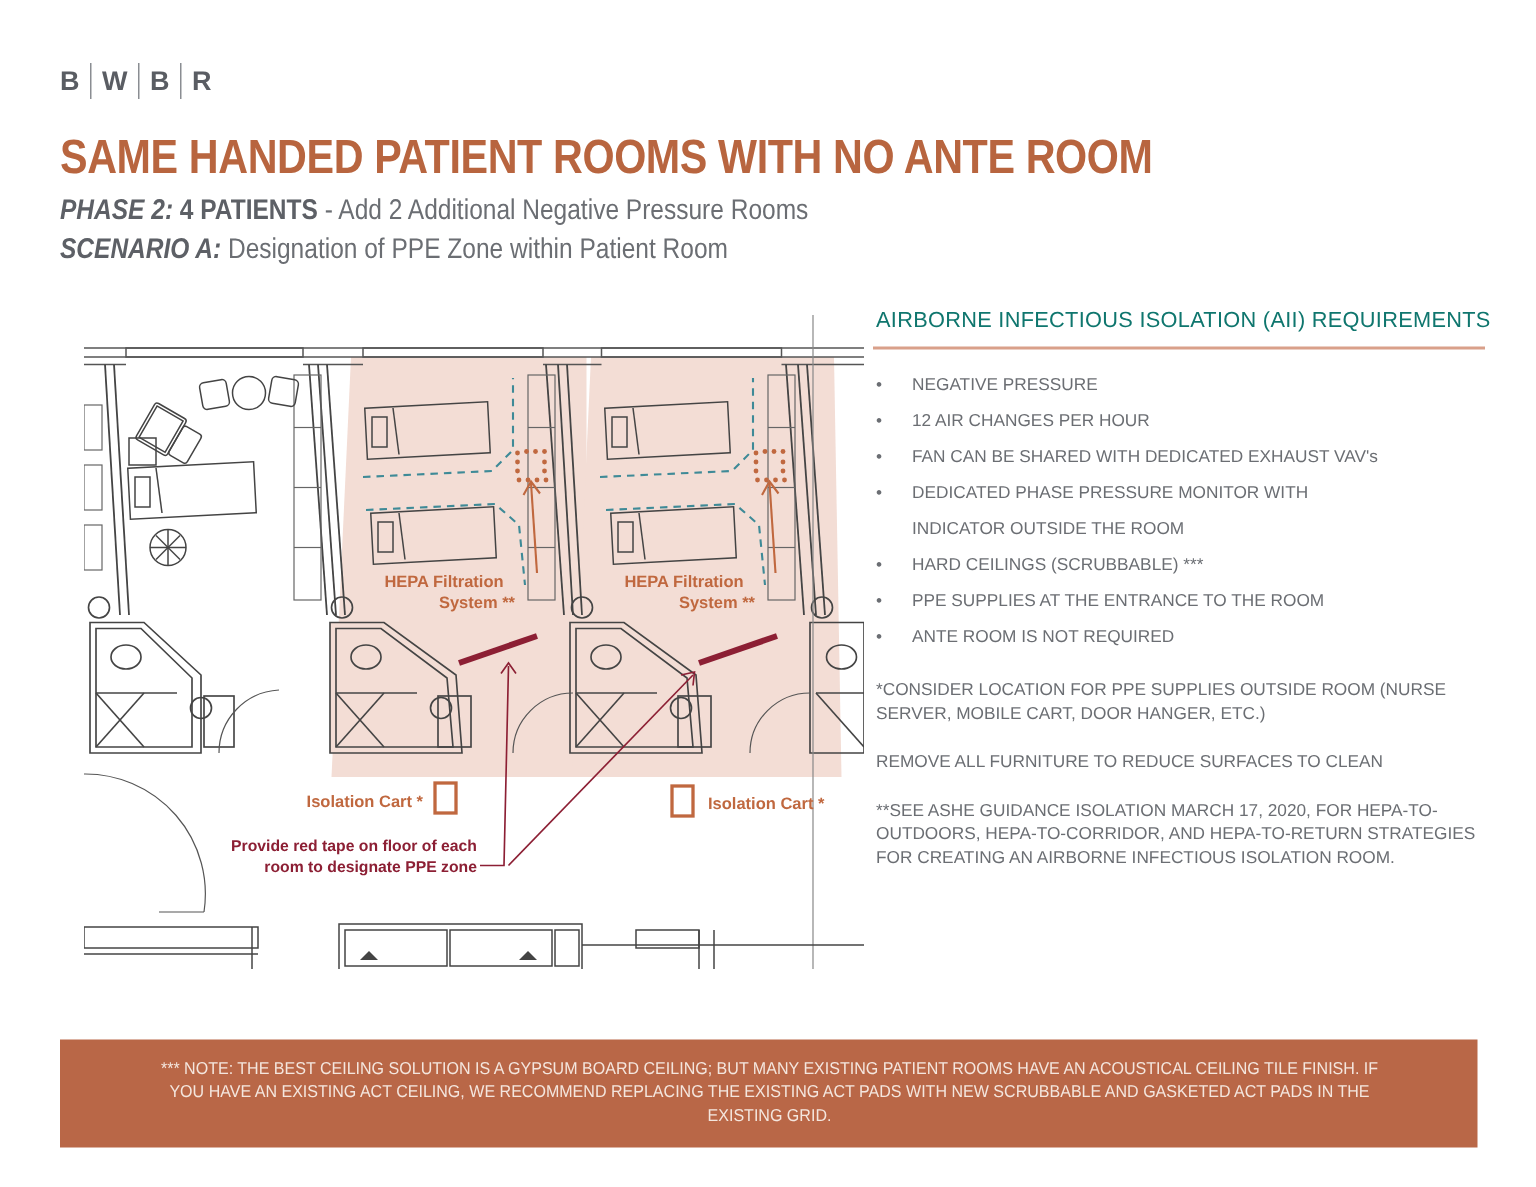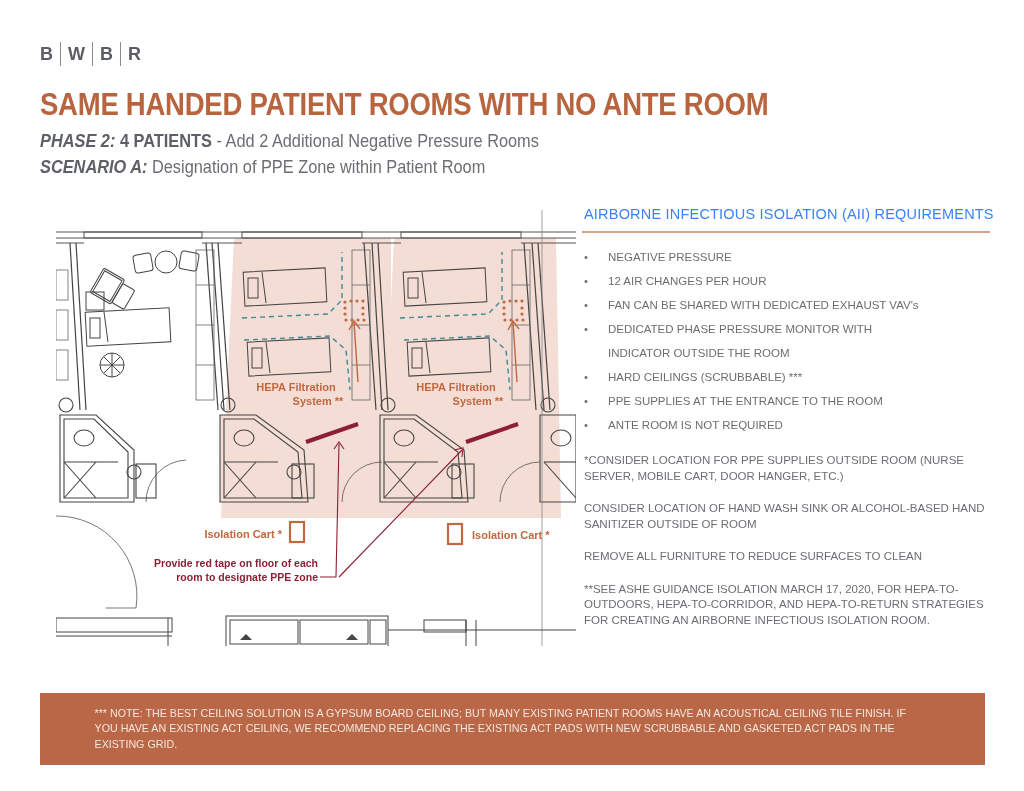--- a/index.html
+++ b/index.html
@@ -11,30 +11,30 @@
   .title { position: absolute; left: 40px; top: 86px; font-family: "Liberation Sans", sans-serif; font-weight: bold; font-size: 32px; color: #b8653f; letter-spacing: -0.3px; transform: scaleX(0.86); transform-origin: left top; white-space: nowrap; }
   .sub { position: absolute; left: 40px; font-size: 19px; color: #6b6e73; white-space: nowrap; transform: scaleX(0.86); transform-origin: left top; }
   .sub b { font-weight: bold; color: #5d6066; }
   .sub i { font-style: italic; font-weight: bold; color: #5d6066; }
   .sub1 { top: 130px; }
   .sub2 { top: 156px; }
 
   .plan { position: absolute; left: 56px; top: 210px; width: 520px; height: 436px; overflow: hidden; }
 
   .req { position: absolute; left: 584px; top: 206px; width: 408px; color: #6b6e73; }
-  .req-title { font-size: 14.5px; color: #3b82f6; letter-spacing: 0.2px; white-space: nowrap; }
+  .req-title { font-size: 14.5px; color: #0f766e; letter-spacing: 0.2px; white-space: nowrap; }
   .req-rule { height: 2px; background: #d9a08a; margin: 9px 0 12px -2px; width: 408px; }
   .req ul { list-style: none; margin: 0; padding: 0; }
   .req li { position: relative; padding-left: 24px; font-size: 11.5px; line-height: 24px; }
   .req li .bul { position: absolute; left: 0; top: 0; }
   .req li .cont { display: block; }
   .notes { margin-top: 16px; font-size: 11.5px; line-height: 15.5px; }
   .notes p { margin: 0 0 17px 0; }
 
-  .banner { position: absolute; left: 40px; top: 693px; width: 945px; height: 72px; background: #b96747; color: #f4e6de; font-size: 11.5px; line-height: 15.5px; display: flex; align-items: center; justify-content: center; }
+  .banner { position: absolute; left: 40px; top: 693px; width: 945px; height: 72px; background: #b96747; color: #f4e6de; font-size: 11.5px; line-height: 15.5px; text-align: center; display: flex; align-items: center; justify-content: center; }
   .banner span { display: block; width: 900px; transform: scaleX(0.93); }
 </style>
 </head>
 <body>
 
 <div class="logo">
   <span class="ch">B</span>
   <span class="sep"></span>
   <span class="ch">W</span>
   <span class="sep"></span>
@@ -298,21 +298,20 @@
     <li><span class="bul">•</span><span>NEGATIVE PRESSURE</span></li>
     <li><span class="bul">•</span><span>12 AIR CHANGES PER HOUR</span></li>
     <li><span class="bul">•</span><span>FAN CAN BE SHARED WITH DEDICATED EXHAUST VAV's</span></li>
     <li><span class="bul">•</span><span>DEDICATED PHASE PRESSURE MONITOR WITH</span><span class="cont">INDICATOR OUTSIDE THE ROOM</span></li>
     <li><span class="bul">•</span><span>HARD CEILINGS (SCRUBBABLE) ***</span></li>
     <li><span class="bul">•</span><span>PPE SUPPLIES AT THE ENTRANCE TO THE ROOM</span></li>
     <li><span class="bul">•</span><span>ANTE ROOM IS NOT REQUIRED</span></li>
   </ul>
   <div class="notes">
     <p>*CONSIDER LOCATION FOR PPE SUPPLIES OUTSIDE ROOM (NURSE SERVER, MOBILE CART, DOOR HANGER, ETC.)</p>
-    <p>CONSIDER LOCATION OF HAND WASH SINK OR ALCOHOL-BASED HAND SANITIZER OUTSIDE OF ROOM</p>
     <p>REMOVE ALL FURNITURE TO REDUCE SURFACES TO CLEAN</p>
     <p>**SEE ASHE GUIDANCE ISOLATION MARCH 17, 2020, FOR HEPA-TO-OUTDOORS, HEPA-TO-CORRIDOR, AND HEPA-TO-RETURN STRATEGIES FOR CREATING AN AIRBORNE INFECTIOUS ISOLATION ROOM.</p>
   </div>
 </div>
 
 <div class="banner">
   <span>*** NOTE: THE BEST CEILING SOLUTION IS A GYPSUM BOARD CEILING; BUT MANY EXISTING PATIENT ROOMS HAVE AN ACOUSTICAL CEILING TILE FINISH. IF YOU HAVE AN EXISTING ACT CEILING, WE RECOMMEND REPLACING THE EXISTING ACT PADS WITH NEW SCRUBBABLE AND GASKETED ACT PADS IN THE EXISTING GRID.</span>
 </div>
 
 </body></html>

